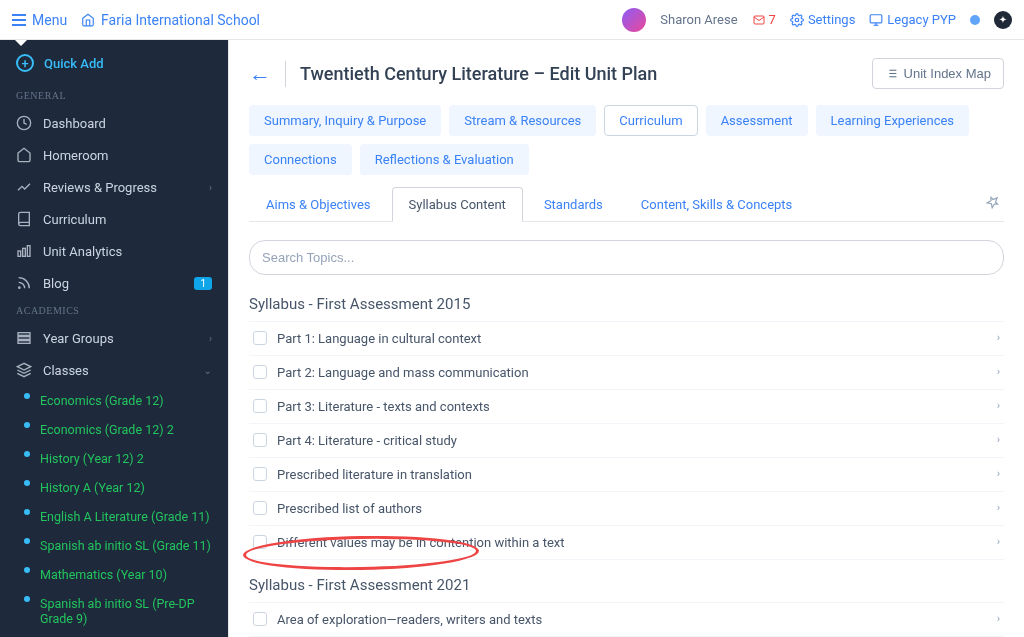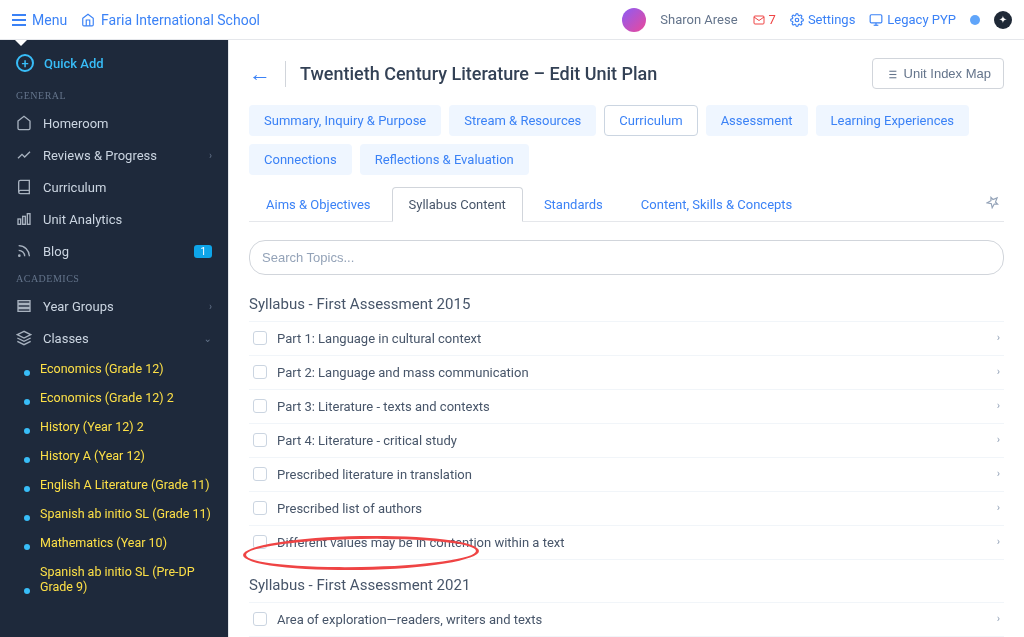--- a/index.html
+++ b/index.html
@@ -21,30 +21,30 @@
     .layout { display: flex; height: calc(637px - 40px); }
     .sidebar { width: 228px; background: #1e293b; color: #cbd5e1; overflow-y: auto; font-size: 13px; position: relative; }
     .triangle { position: absolute; top: -1px; left: 14px; width: 0; height: 0; border-left: 7px solid transparent; border-right: 7px solid transparent; border-top: 7px solid #fff; z-index: 2; }
     .quick-add { display: flex; align-items: center; gap: 10px; padding: 14px 16px 12px; color: #38bdf8; font-weight: 500; }
     .plus-circle { width: 18px; height: 18px; border: 2px solid #38bdf8; border-radius: 50%; display: flex; align-items: center; justify-content: center; font-size: 13px; line-height: 1; }
     .section-label { padding: 6px 16px 6px; font-size: 10px; letter-spacing: 0.5px; color: #64748b; text-transform: uppercase; font-family: Liberation Serif, serif; }
     .nav-item { display: flex; align-items: center; gap: 11px; padding: 8px 16px; color: #cbd5e1; cursor: pointer; }
     .nav-item .nicon { width: 16px; height: 16px; display: flex; align-items: center; justify-content: center; opacity: 0.8; }
     .nav-item .chev { margin-left: auto; color: #64748b; font-size: 10px; }
     .nav-item .badge { margin-left: auto; background: #0ea5e9; color: #fff; font-size: 10px; padding: 1px 6px; border-radius: 3px; }
-    .class-item { display: flex; align-items: flex-end; gap: 10px; padding: 7px 16px 7px 24px; color: #fde047; cursor: pointer; font-size: 12.5px; }
+    .class-item { display: flex; align-items: flex-start; gap: 10px; padding: 7px 16px 7px 24px; color: #22c55e; cursor: pointer; font-size: 12.5px; }
     .class-item .dot { width: 6px; height: 6px; border-radius: 50%; background: #38bdf8; flex-shrink: 0; }
     
     .main { flex: 1; background: #f8fafc; overflow-y: auto; }
     .main-inner { background: #fff; margin: 0; padding: 18px 20px; border-left: 1px solid #e5e7eb; min-height: 100%; }
     .page-header { display: flex; align-items: center; gap: 14px; margin-bottom: 16px; }
     .back-arrow { color: #3b82f6; font-size: 22px; cursor: pointer; }
     .divider-v { width: 1px; height: 26px; background: #d1d5db; }
     .page-title { font-size: 18px; color: #334155; font-weight: 500; }
-    .index-btn { margin-left: auto; padding: 7px 12px; border: 1px solid #d1d5db; border-radius: 4px; color: #64748b; background: #fff; display: flex; align-items: flex-end; gap: 6px; font-size: 13px; cursor: pointer; }
+    .index-btn { margin-left: auto; padding: 7px 12px; border: 1px solid #d1d5db; border-radius: 4px; color: #64748b; background: #fff; display: flex; align-items: center; gap: 6px; font-size: 13px; cursor: pointer; }
     
     .tabs-row { display: flex; flex-wrap: wrap; gap: 8px; margin-bottom: 12px; }
     .tab-pill { padding: 7px 14px; background: #eff6ff; color: #3b82f6; border-radius: 4px; font-size: 13px; cursor: pointer; border: 1px solid transparent; }
     .tab-pill.active { background: #fff; border: 1px solid #cbd5e1; color: #3b82f6; }
     
     .subtabs-wrap { border-bottom: 1px solid #e5e7eb; margin-top: 10px; margin-bottom: 0; display: flex; }
     .subtabs { display: flex; gap: 4px; }
     .subtab { padding: 9px 16px; color: #3b82f6; font-size: 13px; cursor: pointer; border: 1px solid transparent; border-bottom: none; border-radius: 4px 4px 0 0; position: relative; }
     .subtab.active { border-color: #d1d5db; background: #fff; color: #475569; }
     .subtab.active::after { content: ''; position: absolute; left: 0; right: 0; bottom: -1px; height: 1px; background: #fff; }
@@ -123,20 +123,29 @@
 
 <div class="layout">
   <div class="sidebar">
     <div class="triangle"></div>
     <div class="quick-add">
       <span class="plus-circle">+</span>
       <span>Quick Add</span>
     </div>
     <div class="section-label">GENERAL</div>
     <div id="general-nav">
+        <div class="nav-item">
+          <span class="nicon">
+            <svg width="16" height="16" viewBox="0 0 24 24" fill="none" stroke="currentColor" stroke-width="2">
+              <circle cx="12" cy="12" r="10"></circle>
+              <path d="M12 6v6l4 2"></path>
+            </svg>
+          </span>
+          <span>Dashboard</span>
+        </div>
         <div class="nav-item">
           <span class="nicon">
             <svg width="16" height="16" viewBox="0 0 24 24" fill="none" stroke="currentColor" stroke-width="2">
               <path d="M3 9l9-7 9 7v11a2 2 0 01-2 2H5a2 2 0 01-2-2z"></path>
             </svg>
           </span>
           <span>Homeroom</span>
         </div>
         <div class="nav-item">
           <span class="nicon">

